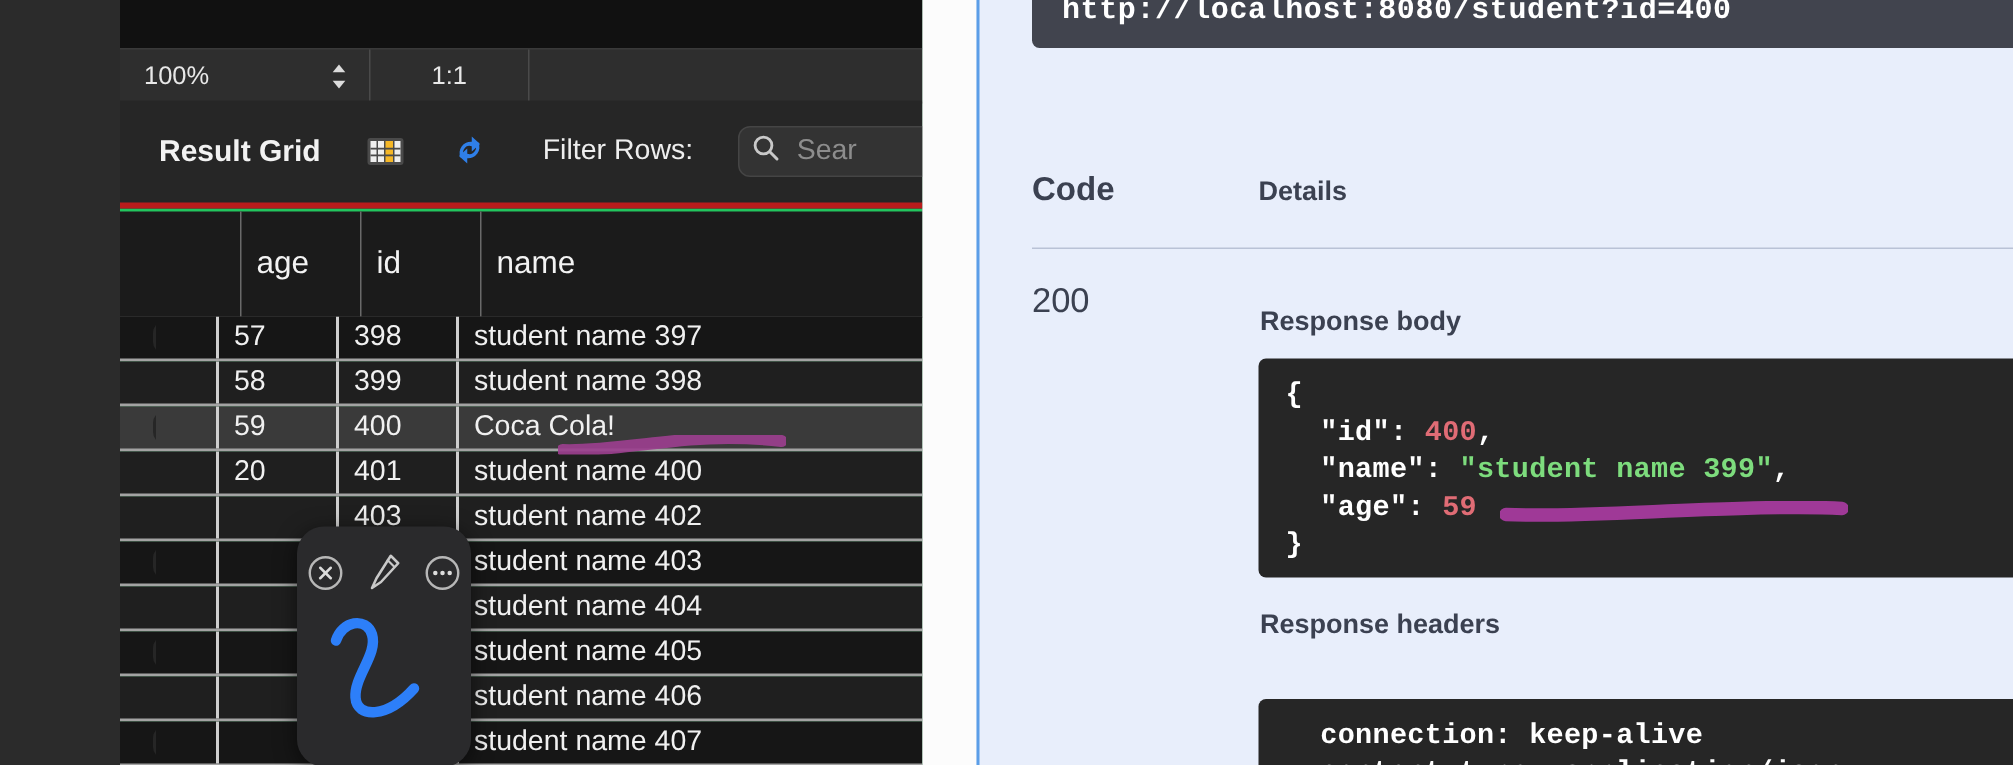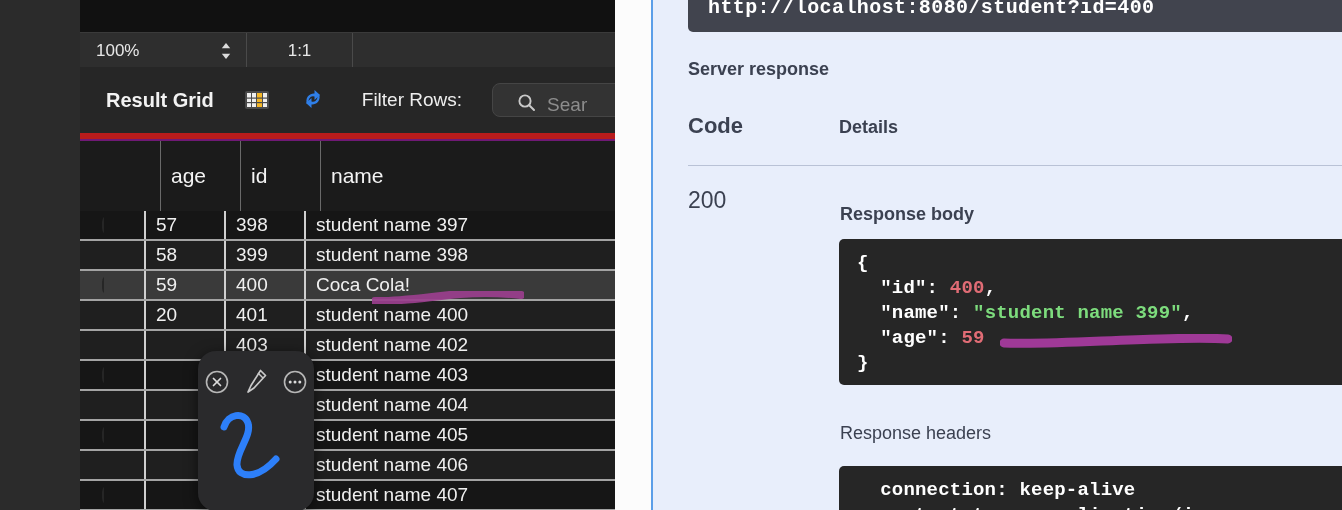--- a/index.html
+++ b/index.html
@@ -43,21 +43,21 @@
     font-weight: bold;
     letter-spacing: 0.2px;
     white-space: nowrap;
     overflow: hidden;
   }
 
   .wb-main {
     position: absolute;
     left: 80px; top: 0;
     width: 535px; height: 510px;
-    background: #701a75;
+    background: #22c55e;
   }
 
   
   .wb-topblack {
     position: absolute;
     left: 0; top: 0;
     width: 535px; height: 32px;
     background: #111111;
   }
 
@@ -93,21 +93,21 @@
   }
   .zb-ratio { width: 105px; }
   .zb-rest { flex: 1; border-right: none; }
 
   
   .wb-gridbar {
     position: absolute;
     left: 0; top: 67px;
     width: 535px; height: 72px;
     background: #262626;
-    border-bottom: 6px solid #b91c1c;
+    border-bottom: 4px solid #b91c1c;
     display: flex;
     align-items: center;
     padding-left: 26px;
     box-sizing: border-box;
     gap: 30px;
   }
   .gb-title {
     color: #f2f2f2;
     font-size: 20px;
     font-weight: bold;
@@ -120,22 +120,22 @@
     white-space: nowrap;
     margin-left: 4px;
   }
   .gb-search {
     width: 200px;
     height: 34px;
     background: #333333;
     border: 1px solid #454545;
     border-radius: 8px;
     display: flex;
-    align-items: flex-end;
-    padding-left: 24px;
+    align-items: center;
+    padding-left: 8px;
     gap: 11px;
     box-sizing: border-box;
     overflow: hidden;
     flex-shrink: 0;
   }
   .gb-search-ph {
     color: #8d8d8d;
     font-size: 19px;
     white-space: nowrap;
   }
@@ -337,24 +337,24 @@
     font-weight: bold;
     line-height: 25px;
     white-space: pre;
     padding-left: 18px;
     letter-spacing: 0.2px;
   }
   .jnum { color: #e06c75; }
   .jstr { color: #7ddc7d; }
   .sw-label-headers {
     position: absolute;
-    left: 187px; top: 423px;
+    left: 187px; top: 406px;
     color: #3b4151;
     font-size: 18px;
-    font-weight: normal;
+    font-weight: bold;
     text-align: center;
   }
   .purple-stroke-json {
     position: absolute;
     left: 1000px; top: 334px;
     width: 232px; height: 14px;
     pointer-events: none;
     z-index: 40;
   }
 </style>
@@ -541,21 +541,20 @@
   </div>
 
   <div class="gap-white"></div>
 
   <div class="sw-panel">
 
     <div class="sw-urlbar">
       <span class="sw-urltext">http://localhost:8080/student?id=400</span>
     </div>
 
-    <div class="sw-srvresp">Server response</div>
 
     <div class="sw-col-code">Code</div>
     <div class="sw-col-details">Details</div>
 
     <div class="sw-hr"></div>
 
     <div class="sw-code200">200</div>
 
     <div class="sw-label-body">Response body</div>
 

